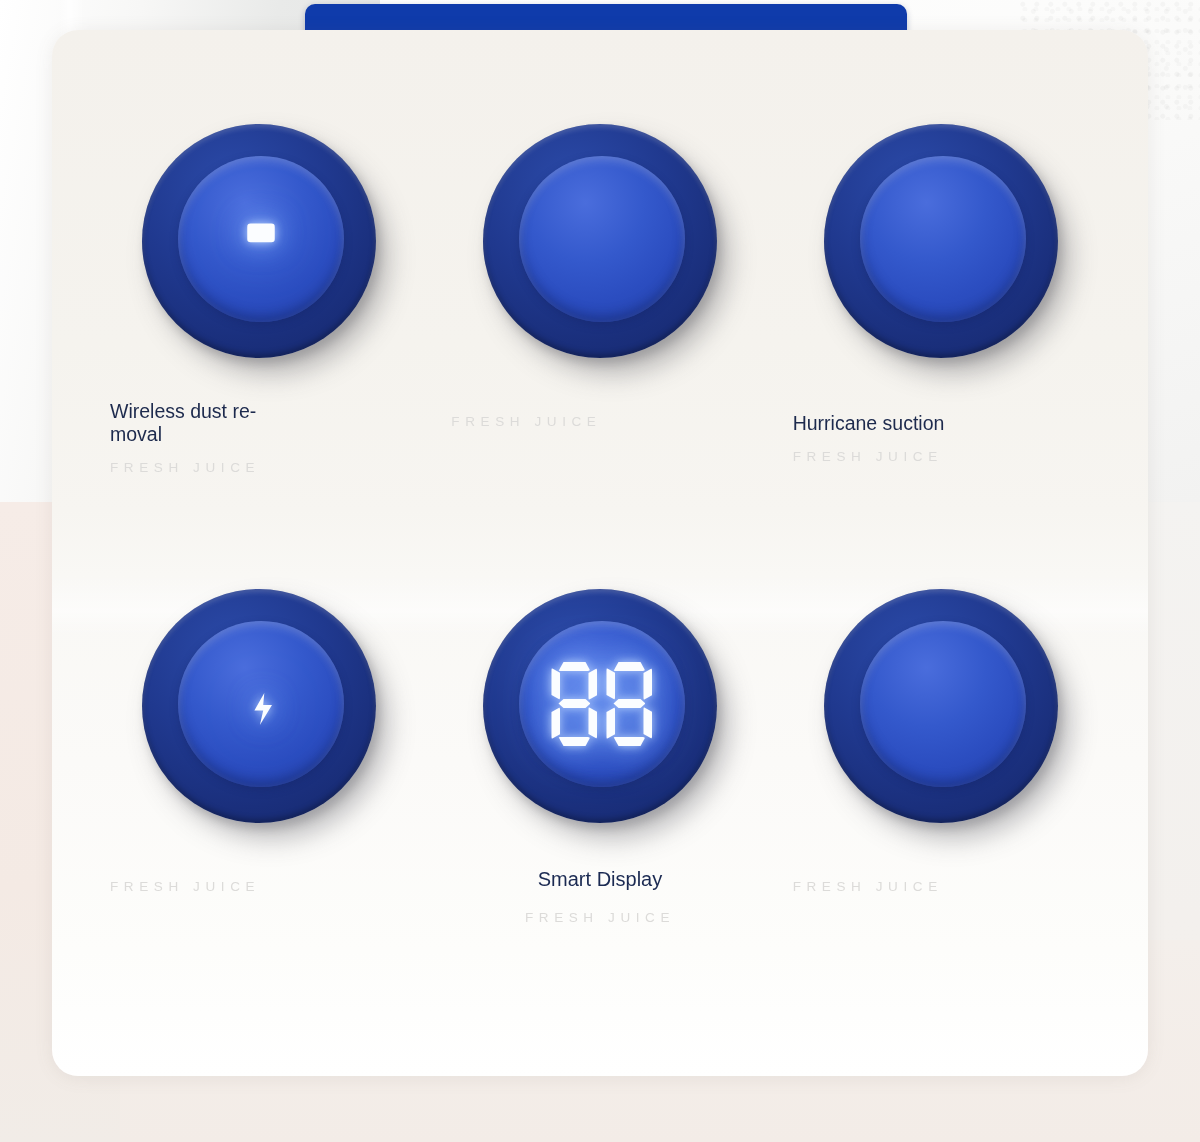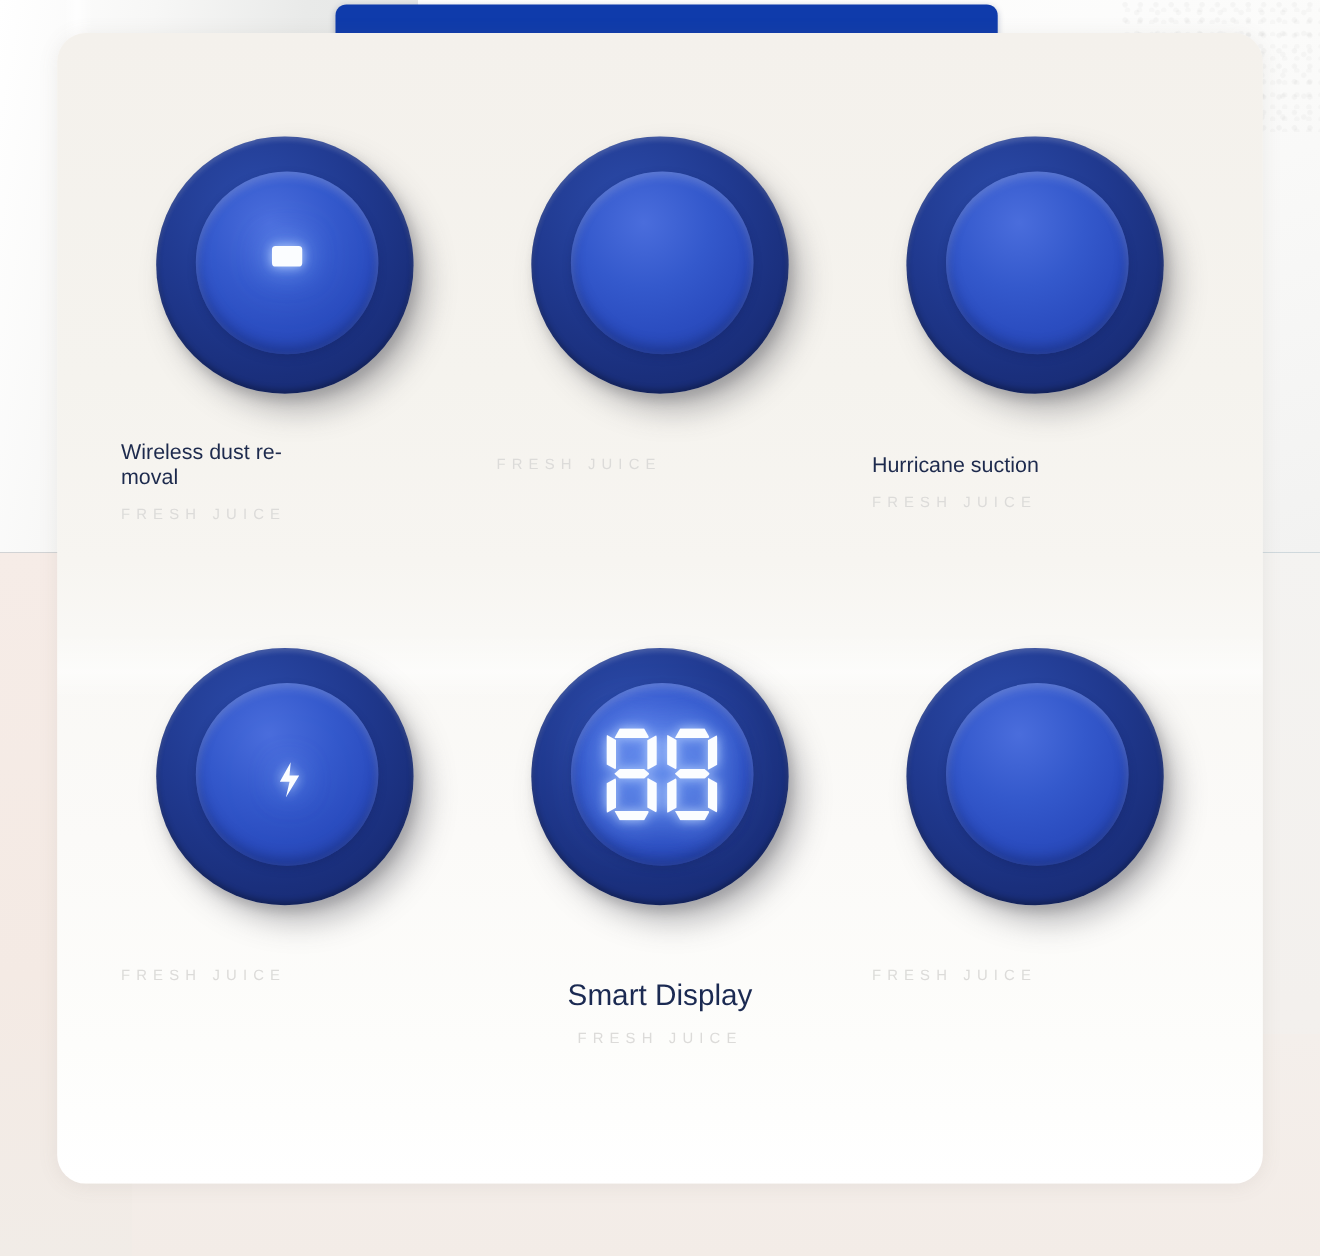--- a/index.html
+++ b/index.html
@@ -163,26 +163,25 @@
   .labels.single { margin-top:46px; }
   .labels.center { align-items:center; padding-left:0; }
   .title {
     font-size:19.5px;
     line-height:23px;
     color:#1d2a4d;
     max-width:170px;
     text-align:left;
   }
   .title.big {
-    font-size:27px;
+    font-size:20px;
     line-height:28px;
     max-width:none;
     text-align:center;
     color:#1b2a52;
-    margin-top:26px;
   }
   .title.wide { max-width:200px; }
   .subtitle {
     margin-top:14px;
     font-size:13.5px;
     letter-spacing:5.6px;
     color:#dcdbd9;
     text-transform:uppercase;
     white-space:nowrap;
   }

